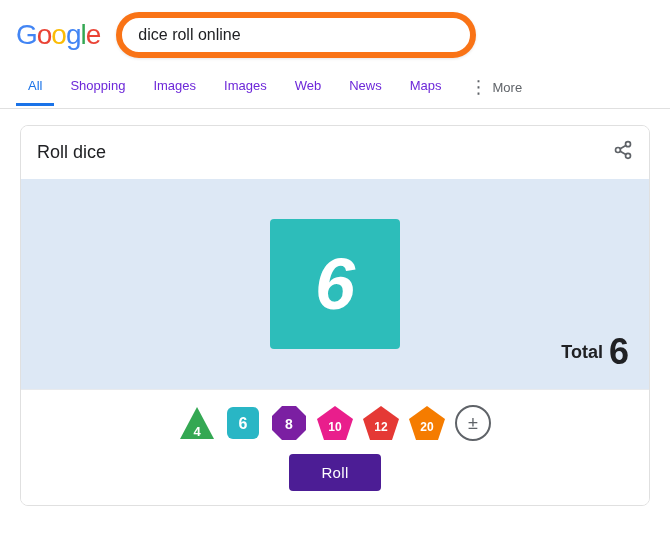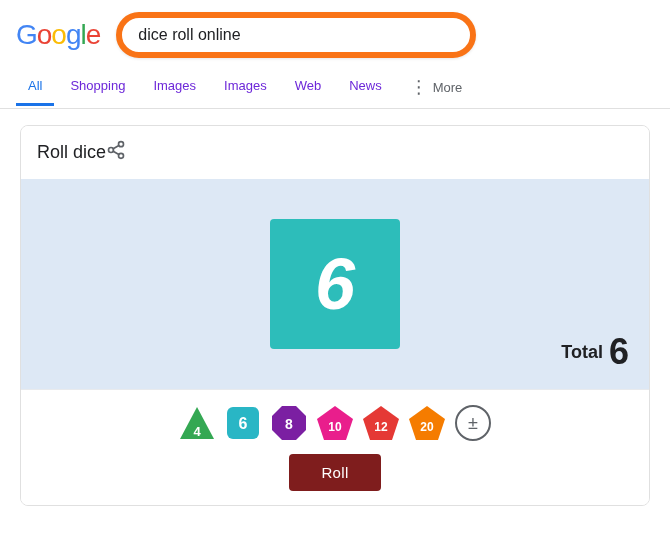--- a/index.html
+++ b/index.html
@@ -85,20 +85,21 @@
     .roll-dice-card {
       border: 1px solid #e0e0e0;
       border-radius: 8px;
       overflow: hidden;
       max-width: 640px;
     }
 
     .card-header {
       display: flex;
       align-items: center;
+      justify-content: space-between;
       padding: 14px 16px;
       background: #fff;
     }
     .card-title {
       font-size: 18px;
       font-weight: 400;
       color: #202124;
     }
     .share-icon {
       color: #5f6368;
@@ -171,21 +172,21 @@
     }
 
     .dice-type-wrapper {
       display: flex;
       flex-direction: column;
       align-items: center;
       cursor: pointer;
     }
 
     .roll-button {
-      background: #7f1d1d;
+      background: #4c1d95;
       color: #fff;
       border: none;
       border-radius: 4px;
       padding: 10px 32px;
       font-size: 15px;
       font-weight: 500;
       cursor: pointer;
       letter-spacing: 0.3px;
     }
 
@@ -203,20 +204,21 @@
   </div>
 </div>
 
 <div class="nav">
   <div class="nav-item active">All</div>
   <div class="nav-item">Shopping</div>
   <div class="nav-item">Images</div>
   <div class="nav-item">Images</div>
   <div class="nav-item">Web</div>
   <div class="nav-item">News</div>
+  <div class="nav-item">Maps</div>
   <div class="nav-more">
     <span class="nav-dots">⋮</span>
     <span>More</span>
   </div>
 </div>
 
 <div class="main">
   <div class="roll-dice-card">
 
     <div class="card-header">

